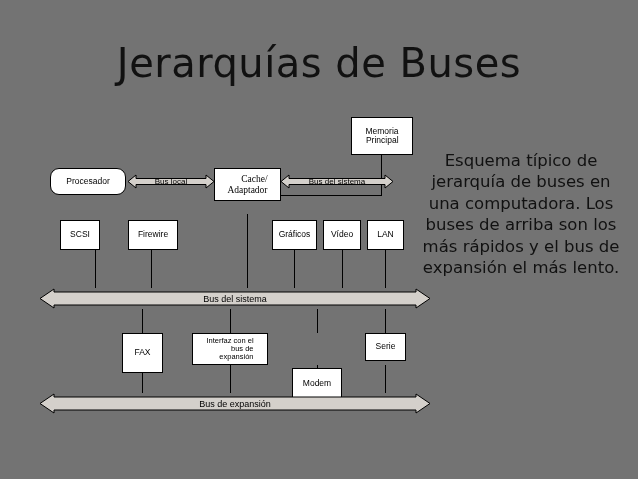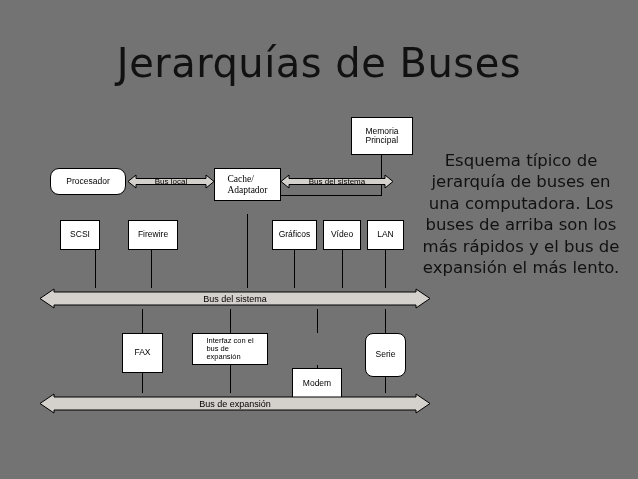--- a/index.html
+++ b/index.html
@@ -48,21 +48,21 @@
     height: 300px;
   }
   .box {
     position: absolute;
     box-sizing: border-box;
     border: 1px solid #000000;
     background: #ffffff;
     display: flex;
     align-items: center;
     justify-content: center;
-    text-align: left;
+    text-align: right;
     font-size: 9px;
     line-height: 1.1;
     color: #000000;
     font-family: "Liberation Serif", serif;
     padding: 9px;
   }
   .box.sans {
     font-family: "Liberation Sans", sans-serif;
     font-size: 8.5px;
   }
@@ -148,21 +148,21 @@
     <div class="box sans" style="left:327px; top:110px; width:37px; height:30px;">LAN</div>
 
     <div class="box sans" style="left:82px; top:223px; width:41px; height:40px;">FAX</div>
 
     <div class="box sans" style="left:152px; top:223px; width:76px; height:32px; white-space:pre-line; font-size:7.5px;">Interfaz con el
 bus de
 expansión</div>
 
     <div class="box sans" style="left:252px; top:223px; width:50px; height:32px;margin-top:35px;">Modem</div>
 
-    <div class="box sans" style="left:325px; top:223px; width:41px; height:44px;border-radius:8px;">Serie</div>
+    <div class="box sans" style="left:325px; top:223px; width:41px; height:28px;">Serie</div>
 
     <div class="bus small-bus" style="left:88px; top:64px; width:86px; height:15px;text-align:right;">
       <svg class="arrow-svg" width="86" height="15" viewBox="0 0 86 15">
         <polygon points="0,7.5 8,1 8,4.5 78,4.5 78,1 86,7.5 78,14 78,10.5 8,10.5 8,14" fill="#d4d0cb" stroke="#000" stroke-width="1"></polygon>
       </svg>
       <span class="lbl">Bus local</span>
     </div>
 
     <div class="bus small-bus" style="left:241px; top:64px; width:112px; height:15px;">
       <svg class="arrow-svg" width="112" height="15" viewBox="0 0 112 15">

